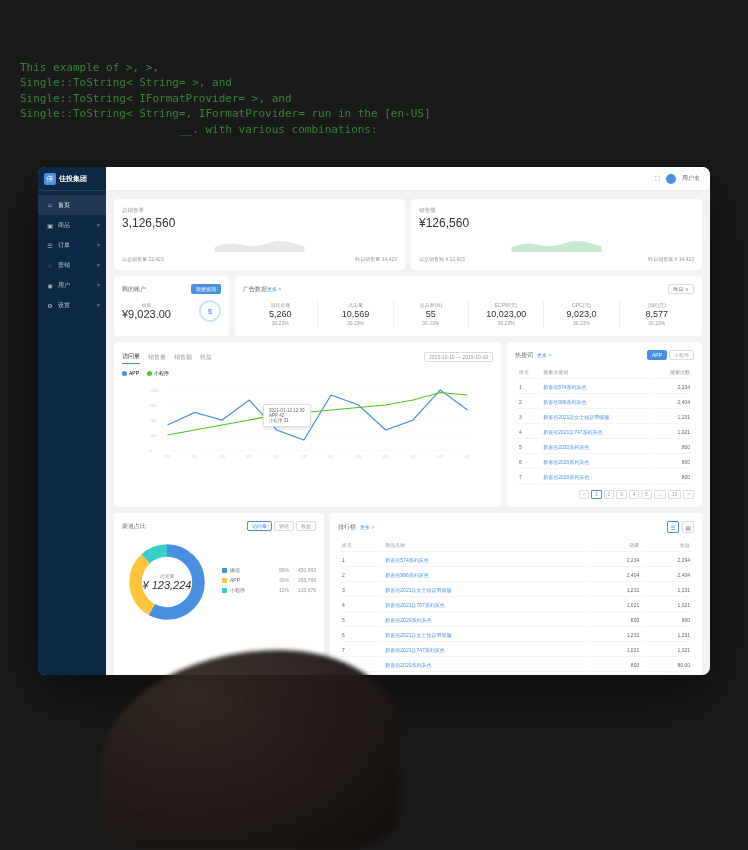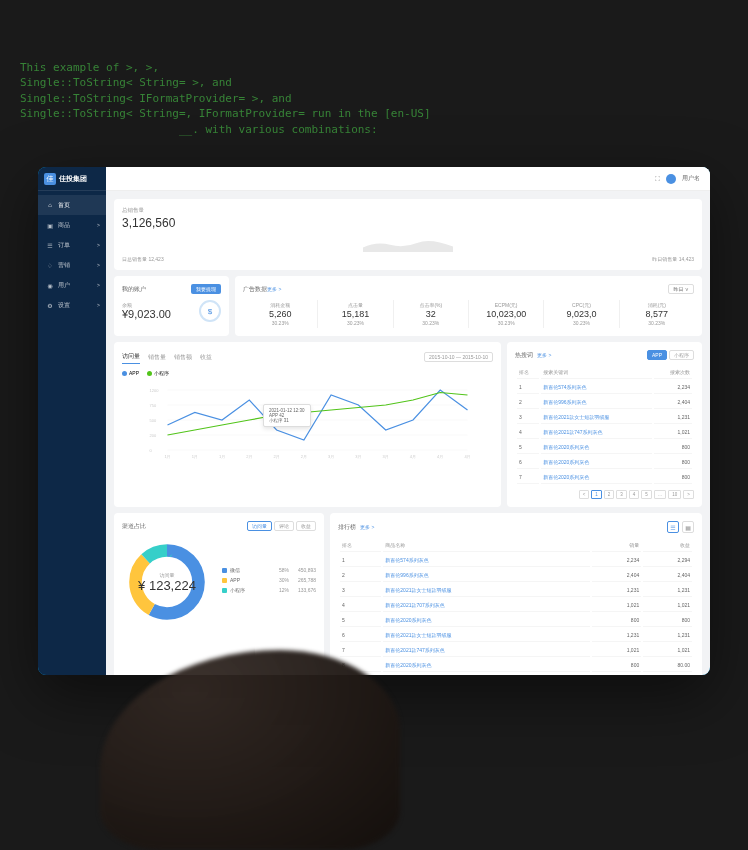--- a/index.html
+++ b/index.html
@@ -22,21 +22,21 @@
 .topbar .avatar { width: 10px; height: 10px; border-radius: 50%; background: #4a90e2; }
 .content { flex: 1; padding: 8px; overflow: hidden; }
 .row { display: flex; gap: 6px; margin-bottom: 6px; }
 .card { background: #fff; border-radius: 4px; padding: 8px; }
 .summary-card { flex: 1; }
 .summary-card .lbl { font-size: 5.5px; color: #999; margin-bottom: 2px; }
 .summary-card .val { font-size: 12px; font-weight: 500; color: #333; margin-bottom: 4px; }
 .summary-card .spark { height: 18px; width: 100%; position: relative; }
 .summary-card .spark svg { width: 100%; height: 100%; }
 .summary-card .foot { display: flex; justify-content: space-between; font-size: 5px; color: #999; margin-top: 4px; }
-.wallet-card { width: 115px; display: flex; flex-direction: column; }
+.wallet-card { width: 115px; display: flex; flex-direction: column; text-align: center; }
 .wallet-card .hdr { display: flex; justify-content: space-between; align-items: center; margin-bottom: 6px; }
 .wallet-card .hdr .t { font-size: 6px; color: #666; }
 .wallet-card .hdr .btn { font-size: 5px; background: #4a90e2; color: #fff; padding: 2px 5px; border-radius: 2px; }
 .wallet-card .body { display: flex; justify-content: space-between; align-items: center; }
 .wallet-card .body .l .s { font-size: 5px; color: #999; }
 .wallet-card .body .l .a { font-size: 11px; font-weight: 500; color: #333; }
 .wallet-card .coin { width: 22px; height: 22px; border-radius: 50%; border: 2px solid #d0e4f7; display: flex; align-items: center; justify-content: center; color: #4a90e2; font-size: 8px; }
 .metrics-card { flex: 1; }
 .metrics-card .hdr { display: flex; justify-content: space-between; align-items: center; margin-bottom: 6px; }
 .metrics-card .hdr .t { font-size: 6px; color: #666; }
@@ -79,21 +79,21 @@
 .donut-card .hdr { display: flex; justify-content: space-between; align-items: center; margin-bottom: 6px; }
 .donut-card .hdr .t { font-size: 6px; color: #666; }
 .donut-card .hdr .tgs { display: flex; gap: 2px; }
 .donut-card .hdr .tg { font-size: 5px; padding: 1px 4px; border: 1px solid #ddd; border-radius: 2px; color: #999; }
 .donut-card .hdr .tg.active { color: #4a90e2; border-color: #4a90e2; }
 .donut-body { display: flex; align-items: center; gap: 10px; }
 .donut { position: relative; width: 90px; height: 90px; }
 .donut svg { width: 100%; height: 100%; }
 .donut-center { position: absolute; inset: 0; display: flex; flex-direction: column; align-items: center; justify-content: center; }
 .donut-center .dl { font-size: 5px; color: #999; }
-.donut-center .dv { font-size: 13px; font-weight: 500; color: #333; }
+.donut-center .dv { font-size: 11px; font-weight: 500; color: #333; font-style: italic; }
 .donut-legend { flex: 1; }
 .donut-legend .row2 { display: flex; align-items: center; gap: 3px; font-size: 5px; color: #666; margin-bottom: 4px; }
 .donut-legend .sq { width: 5px; height: 5px; border-radius: 1px; }
 .donut-legend .pct { margin-left: auto; color: #999; }
 .donut-legend .n { color: #999; }
 .rank-card { flex: 1; }
 .rank-card .hdr { display: flex; justify-content: space-between; align-items: center; margin-bottom: 4px; }
 .rank-card .hdr .t { font-size: 6px; color: #666; }
 .rank-card .more { font-size: 5px; color: #4a90e2; }
 .rank-card .ic { display: flex; gap: 3px; }
@@ -171,20 +171,31 @@
               <div class="lbl">总销售量</div>
   <div class="val">3,126,560</div>
   <div class="spark"><svg viewBox="0 0 100 20">
                   <path d="M0,15 Q15,8 30,12 T60,10 T100,14 L100,20 L0,20 Z" fill="#e8e8e8"></path>
                 </svg></div>
   <div class="foot">
                 <span>日总销售量  12,423</span>
                 <span>昨日销售量  14,423</span>
               </div>
             </div>
+            <div class="card summary-card">
+              <div class="lbl">销售额</div>
+  <div class="val">¥126,560</div>
+  <div class="spark"><svg viewBox="0 0 100 20">
+                  <path d="M0,15 Q15,8 30,12 T60,10 T100,14 L100,20 L0,20 Z" fill="#c8e8d0"></path>
+                </svg></div>
+  <div class="foot">
+                <span>日总销售额  ¥ 12,423</span>
+                <span>昨日销售额 ¥ 14,423</span>
+              </div>
+            </div>
           </div>
 
     <div class="row">
       <div class="card wallet-card">
         <div class="hdr">
           <span class="t">我的账户</span>
           <span class="btn">我要提现</span>
         </div>
         <div class="body">
           <div class="l">
@@ -202,26 +213,26 @@
           <span class="sel">昨日 ∨</span>
         </div>
         <div class="metrics-row" id="metrics-row">
                 <div class="metric">
                   <div class="ml">消耗金额</div>
                   <div class="mv">5,260</div>
                   <div class="mp">30.23%</div>
                 </div>
                 <div class="metric">
                   <div class="ml">点击量</div>
-                  <div class="mv">15,181</div>
+                  <div class="mv">10,569</div>
                   <div class="mp">30.23%</div>
                 </div>
                 <div class="metric">
                   <div class="ml">点击率(%)</div>
-                  <div class="mv">32</div>
+                  <div class="mv">55</div>
                   <div class="mp">30.23%</div>
                 </div>
                 <div class="metric">
                   <div class="ml">ECPM(元)</div>
                   <div class="mv">10,023,00</div>
                   <div class="mp">30.23%</div>
                 </div>
                 <div class="metric">
                   <div class="ml">CPC(元)</div>
                   <div class="mv">9,023,0</div>

